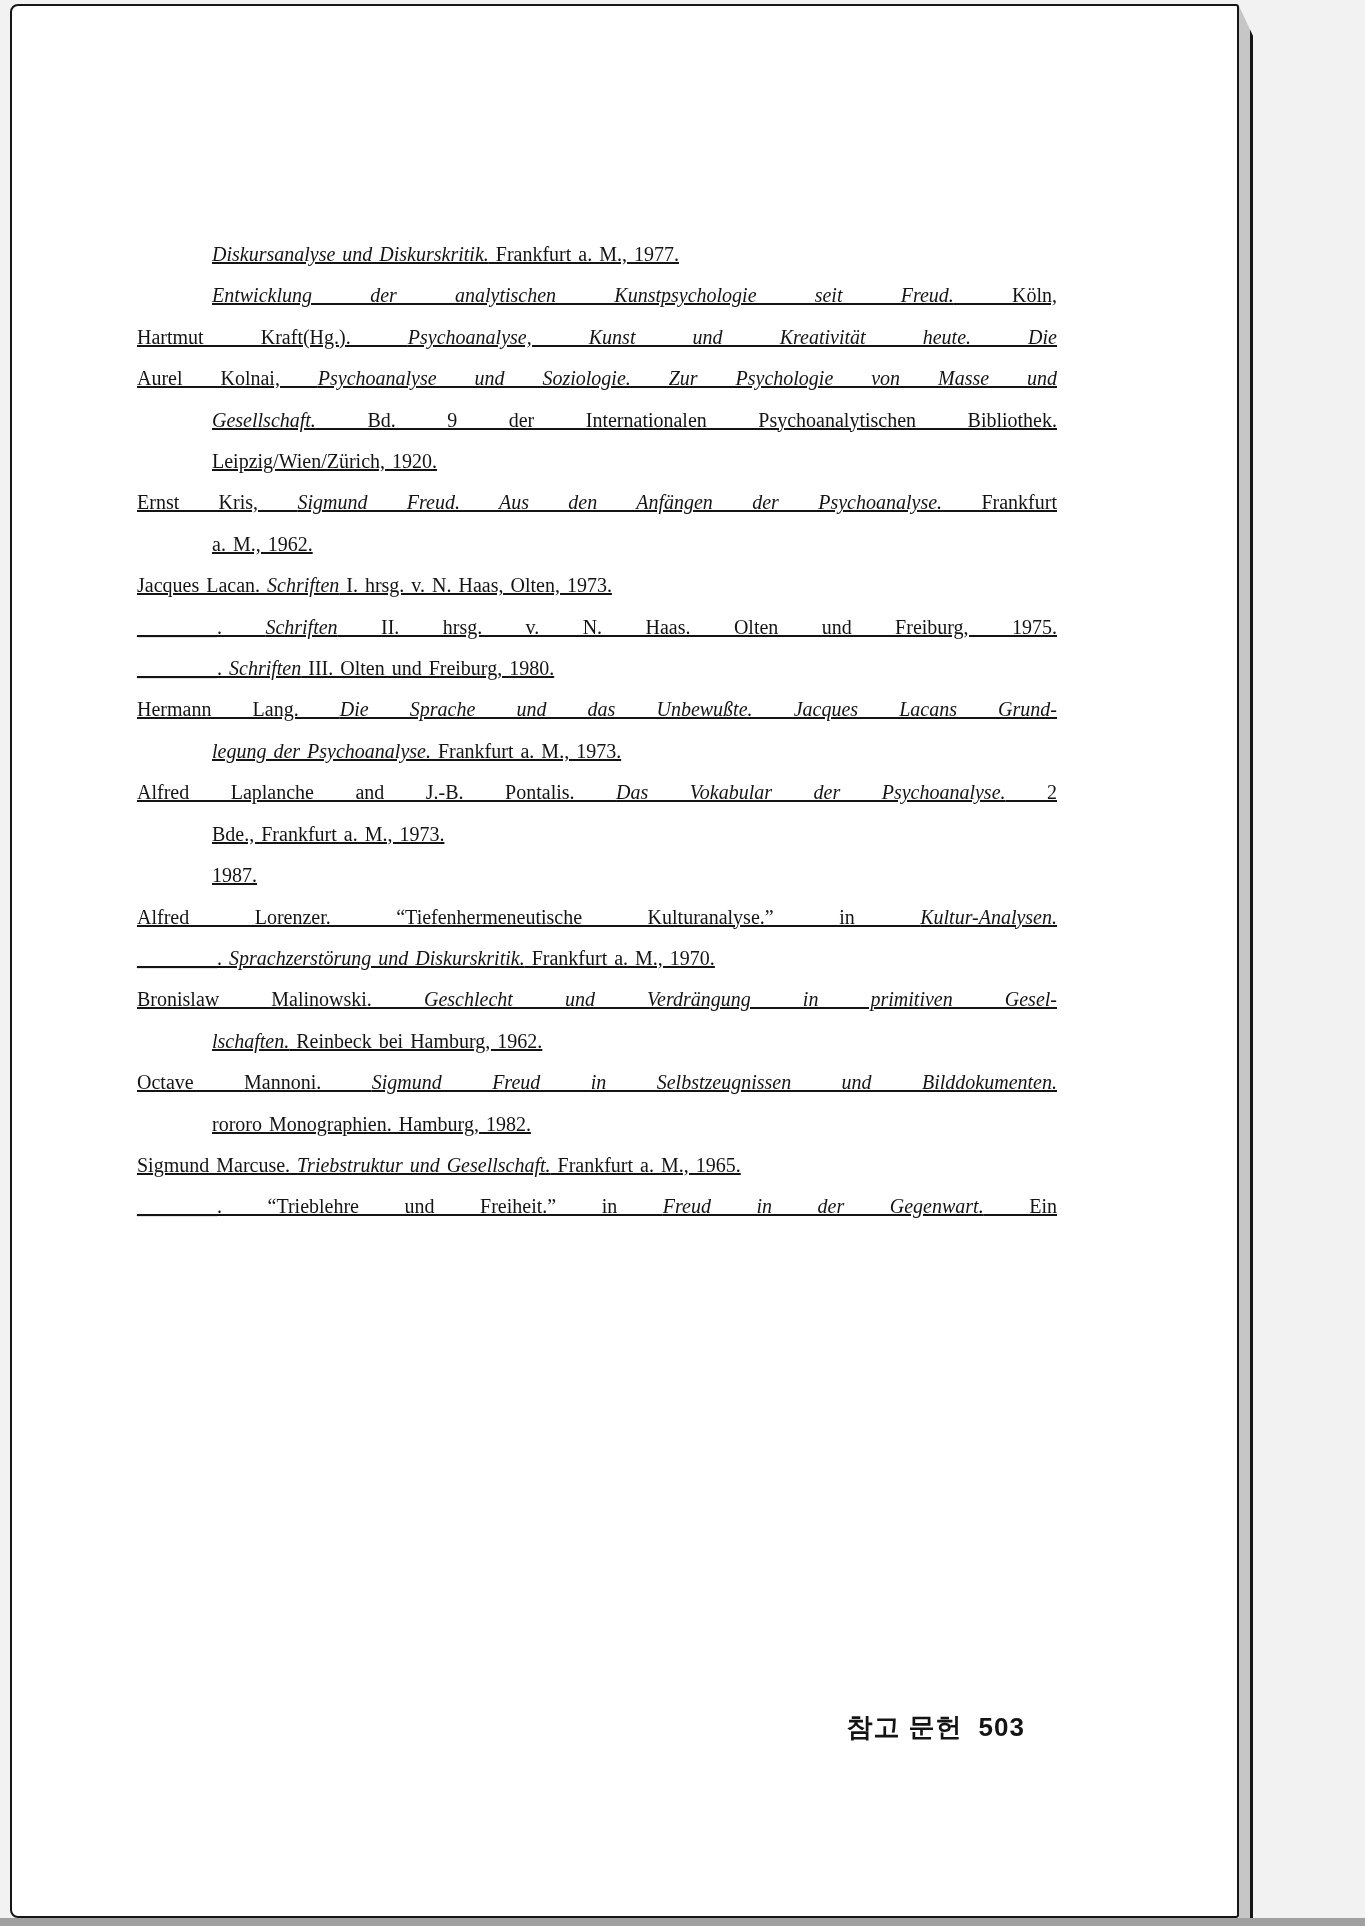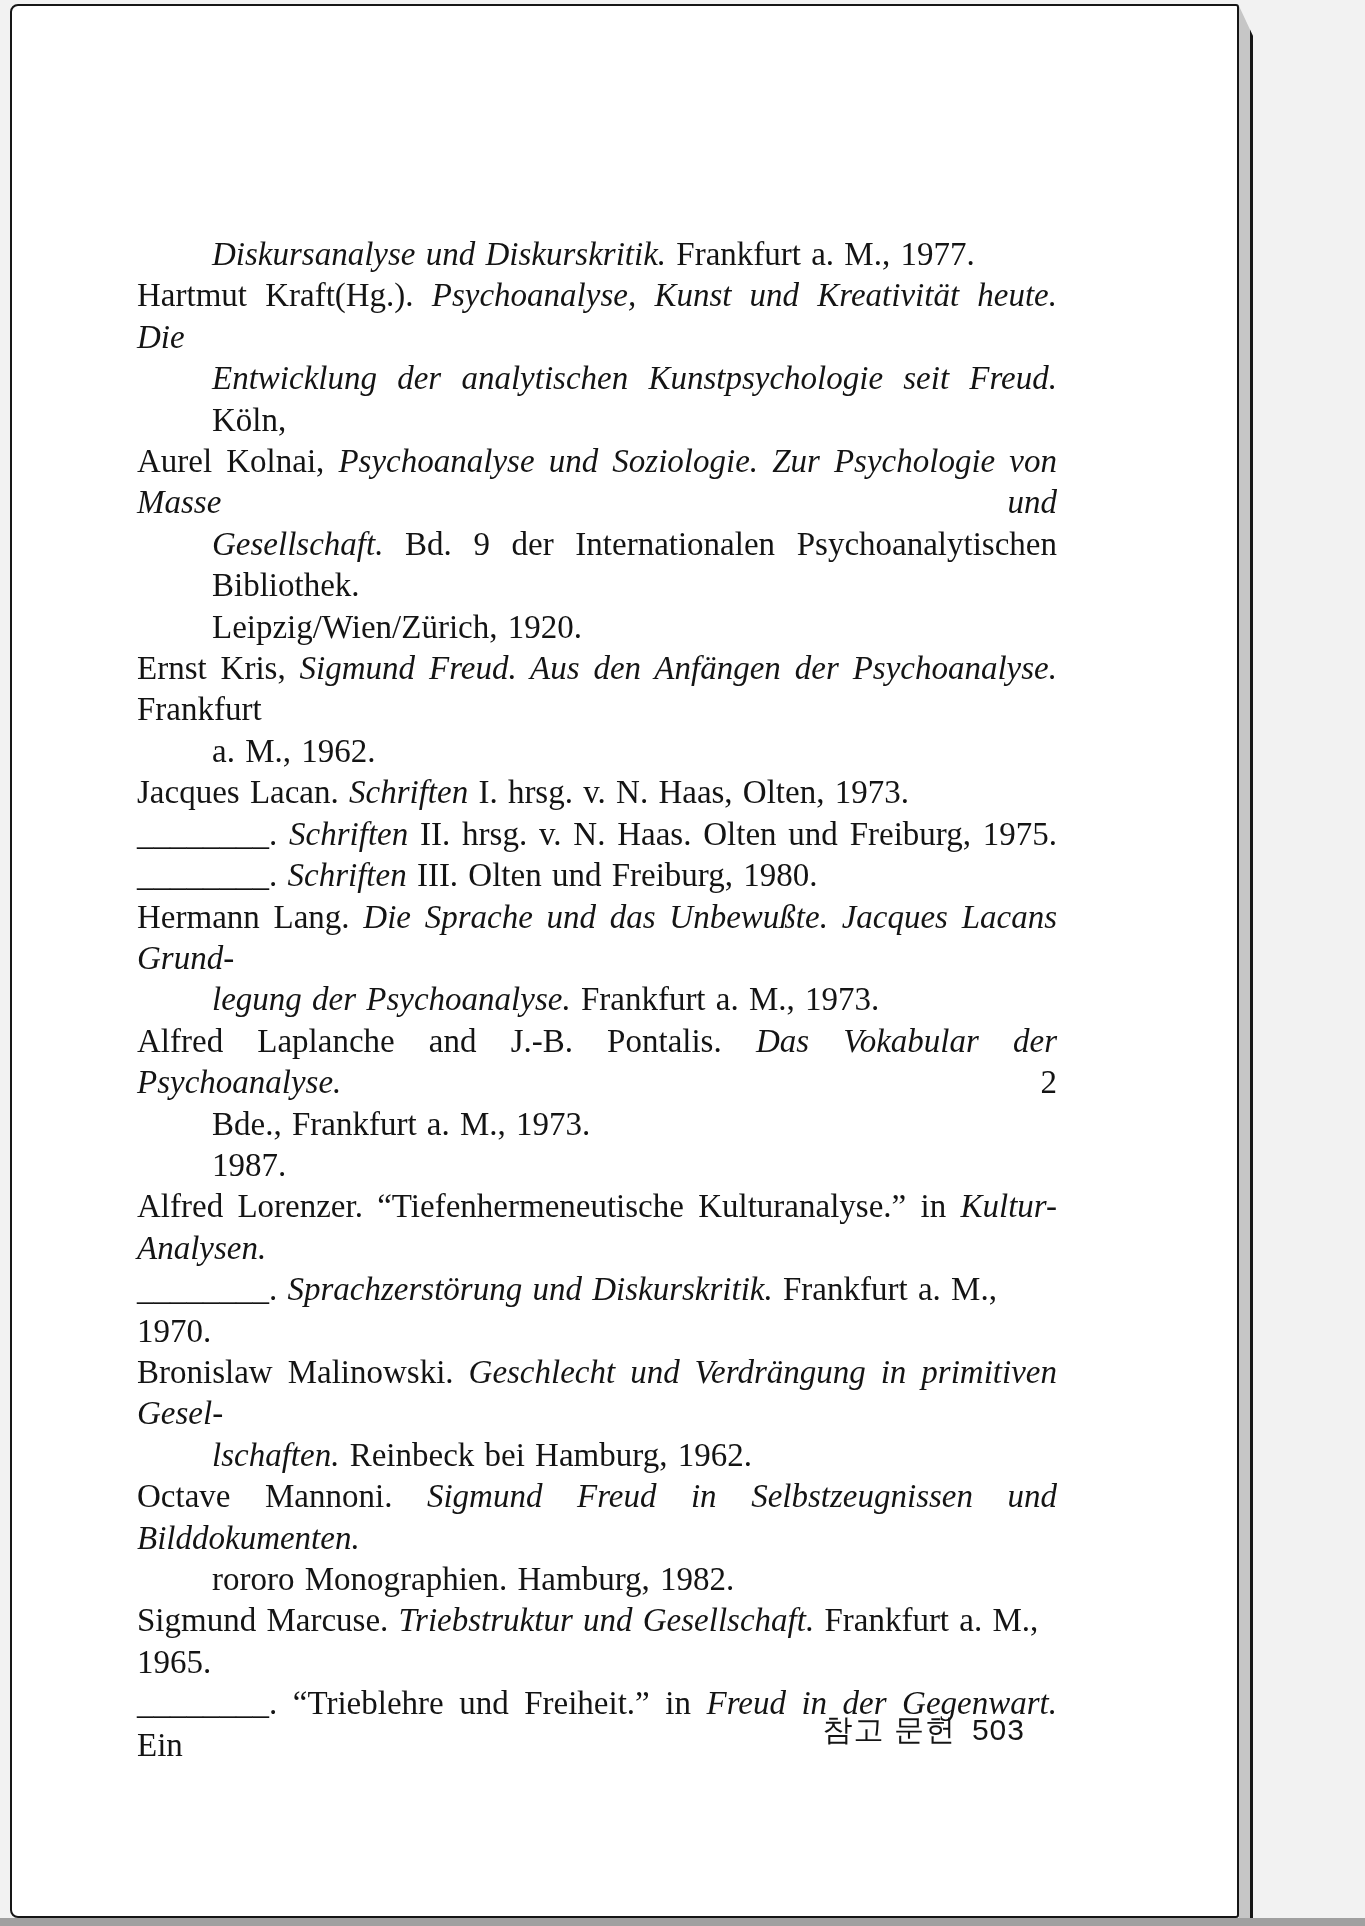--- a/index.html
+++ b/index.html
@@ -25,44 +25,45 @@
   }
   .bottom-bar{
     position:absolute;left:0;bottom:0;width:1365px;height:8px;
     background:#a0a0a0;
   }
   .bib{
     position:absolute;left:125px;top:228px;width:920px;
     color:#141414;
   }
   .line{
-    font-size:33px;
+    font-size:20px;
     line-height:41.4px;
     text-align:left;
     word-spacing:2px;
+    text-decoration:underline;
   }
   .line.indent{padding-left:75px;}
   .line.stretch{text-align:justify;text-align-last:justify;}
   .it{font-style:italic;}
   .footer{
     position:absolute;top:1704px;right:212px;
     font-family:"Liberation Sans", sans-serif;
-    font-weight:400;font-size:30px;color:#141414;
+    font-weight:700;font-size:26px;color:#141414;
     letter-spacing:1px;
   }
   .footer .num{margin-left:16px;}
 </style>
 </head>
 <body>
 
 <div class="page">
   <div class="bib">
       <div class="line indent"><span class="it">Diskursanalyse und Diskurskritik.</span><span class="rm"> Frankfurt a. M., 1977.</span></div>
+      <div class="line indent stretch"><span class="it">Entwicklung der analytischen Kunstpsychologie seit Freud.</span><span class="rm"> Köln,</span></div>
       <div class="line stretch"><span class="rm">Hartmut Kraft(Hg.). </span><span class="it">Psychoanalyse, Kunst und Kreativität heute. Die</span></div>
-      <div class="line indent stretch"><span class="it">Entwicklung der analytischen Kunstpsychologie seit Freud.</span><span class="rm"> Köln,</span></div>
       <div class="line stretch"><span class="rm">Aurel Kolnai, </span><span class="it">Psychoanalyse und Soziologie. Zur Psychologie von Masse und</span></div>
       <div class="line indent stretch"><span class="it">Gesellschaft.</span><span class="rm"> Bd. 9 der Internationalen Psychoanalytischen Bibliothek.</span></div>
       <div class="line indent"><span class="rm">Leipzig/Wien/Zürich, 1920.</span></div>
       <div class="line stretch"><span class="rm">Ernst Kris, </span><span class="it">Sigmund Freud. Aus den Anfängen der Psychoanalyse.</span><span class="rm"> Frankfurt</span></div>
       <div class="line indent"><span class="rm">a. M., 1962.</span></div>
       <div class="line"><span class="rm">Jacques Lacan. </span><span class="it">Schriften</span><span class="rm"> I. hrsg. v. N. Haas, Olten, 1973.</span></div>
       <div class="line stretch"><span class="rm">________. </span><span class="it">Schriften</span><span class="rm"> II. hrsg. v. N. Haas. Olten und Freiburg, 1975.</span></div>
       <div class="line"><span class="rm">________. </span><span class="it">Schriften</span><span class="rm"> III. Olten und Freiburg, 1980.</span></div>
       <div class="line stretch"><span class="rm">Hermann Lang. </span><span class="it">Die Sprache und das Unbewußte. Jacques Lacans Grund-</span></div>
       <div class="line indent"><span class="it">legung der Psychoanalyse.</span><span class="rm"> Frankfurt a. M., 1973.</span></div>

